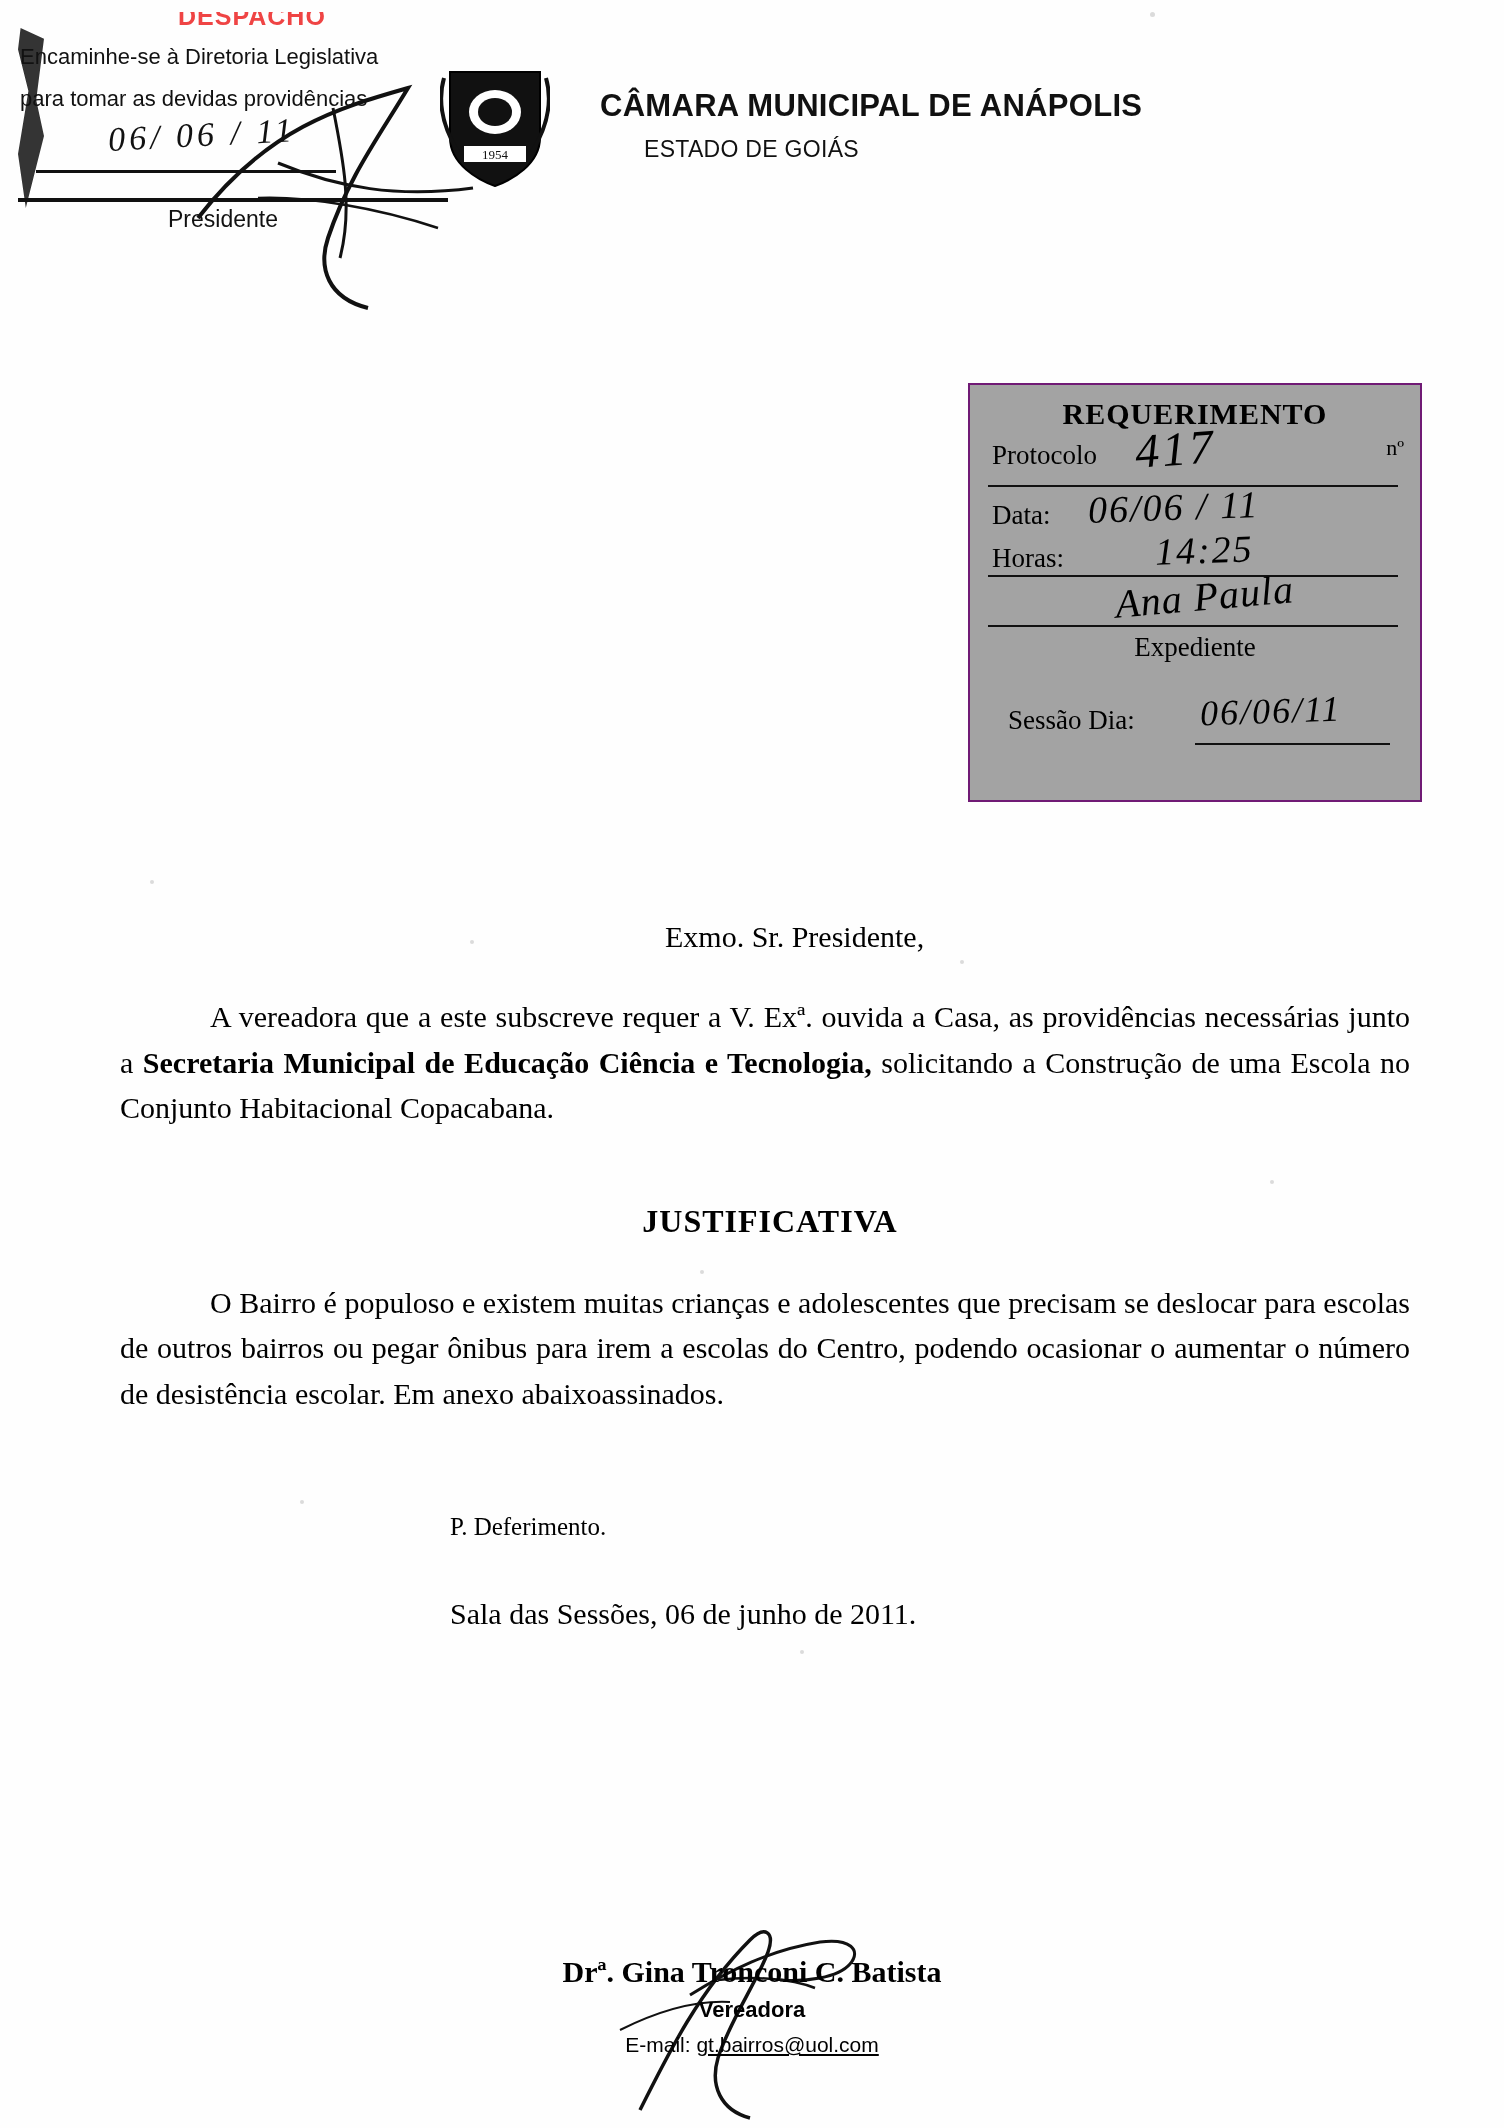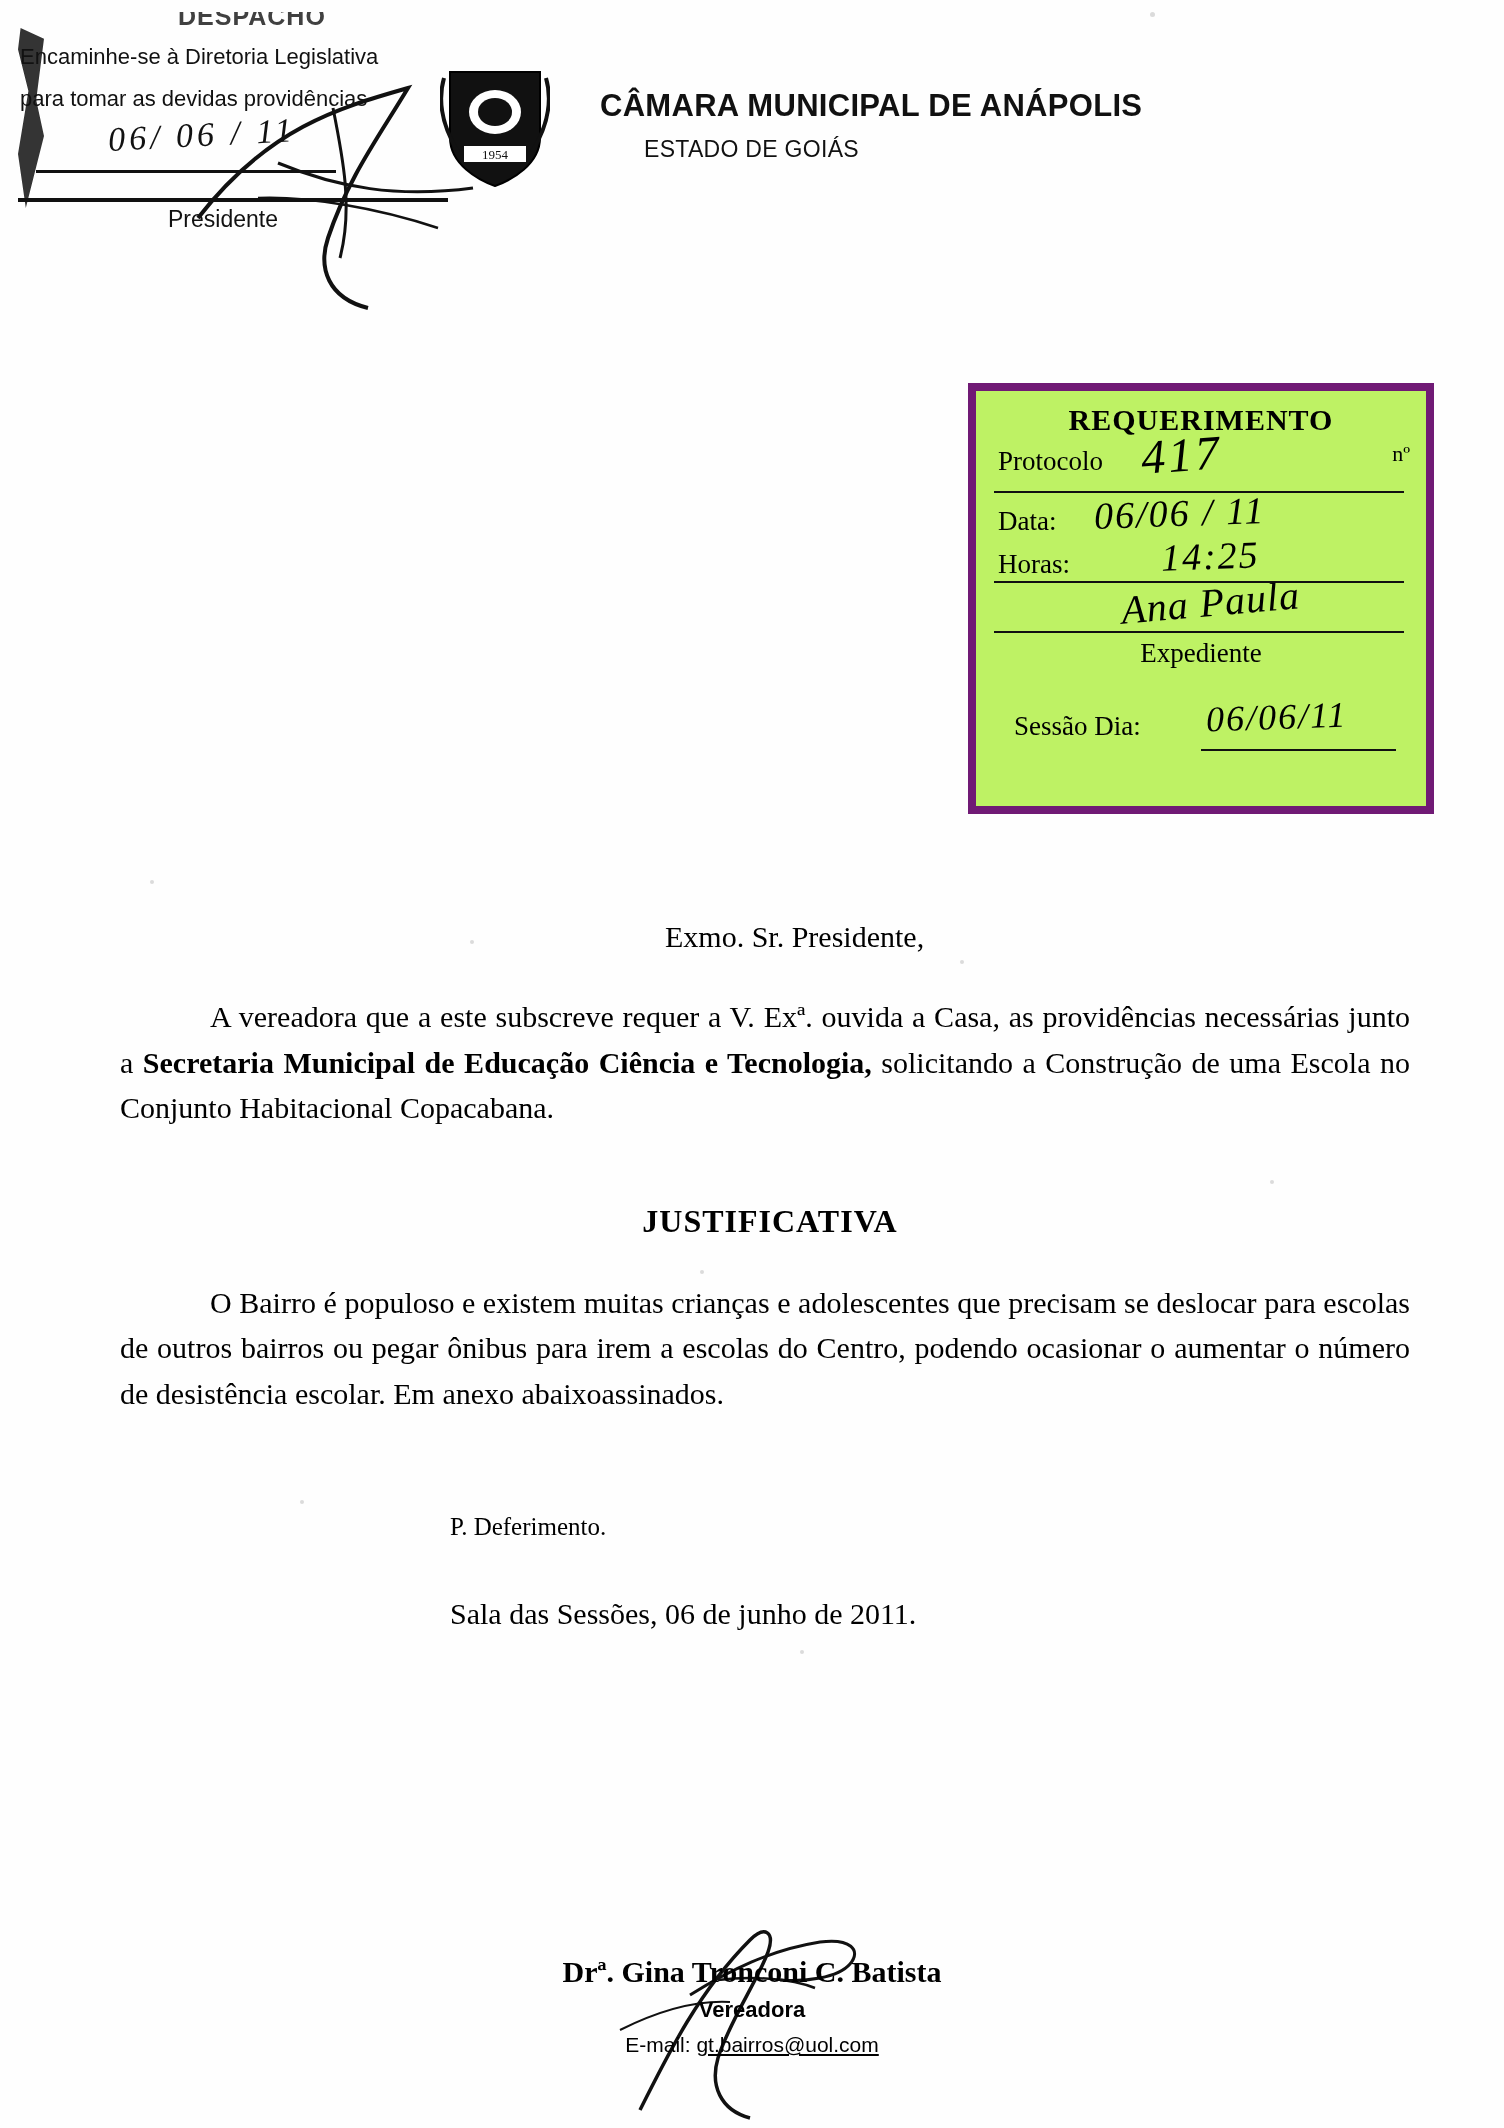--- a/index.html
+++ b/index.html
@@ -39,21 +39,21 @@
     height: 300px;
   }
   .despacho .title {
     position: absolute;
     left: 160px;
     top: -6px;
     font-family: "Liberation Sans", sans-serif;
     font-weight: bold;
     font-size: 25px;
     letter-spacing: 1px;
-    color: #404040;
+    color: #ef4444;
     
     clip-path: inset(10px 0 0 0);
   }
   .despacho .line1 {
     position: absolute;
     left: 2px;
     top: 36px;
     font-family: "Liberation Sans", sans-serif;
     font-size: 22px;
     color: #111;
@@ -152,22 +152,22 @@
     margin-left: 44px;
   }
 
   
   .req-box {
     position: absolute;
     left: 968px;
     top: 383px;
     width: 450px;
     height: 415px;
-    border: 8px solid #701a75;
-    background: #bef264;
+    border: 2px solid #701a75;
+    background: #a3a3a3;
   }
   .req-title {
     position: absolute;
     left: 0; right: 0;
     top: 12px;
     text-align: center;
     font-family: "Liberation Serif", serif;
     font-weight: bold;
     font-size: 30px;
     letter-spacing: 1px;

